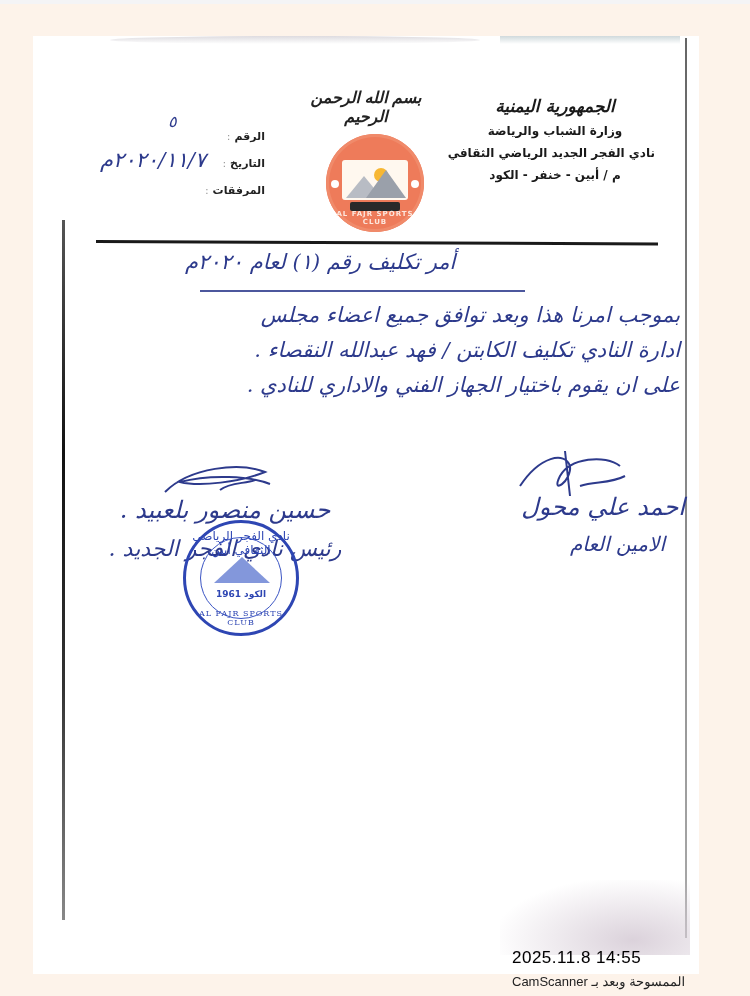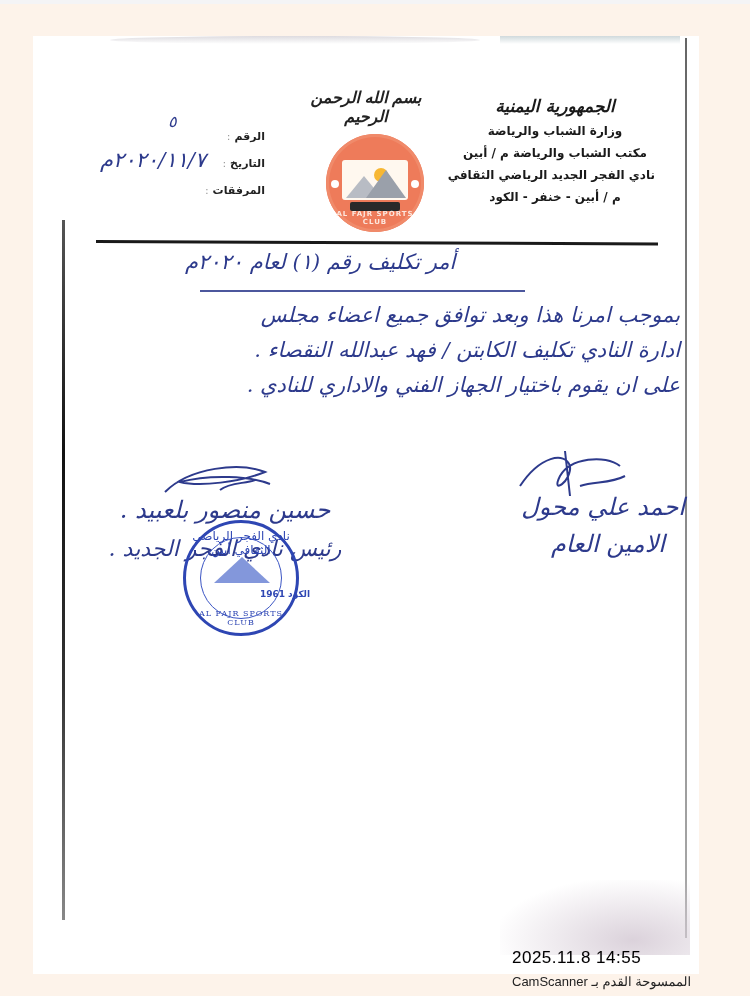--- a/index.html
+++ b/index.html
@@ -135,21 +135,21 @@
     position: absolute; left: 80px; top: 298px; width: 600px;
     direction: rtl; text-align: justify; font-size: 21px; line-height: 35px;
   }
   .body p { margin: 0; white-space: nowrap; }
 
   .sig-right {
     position: absolute; left: 455px; top: 490px; width: 230px;
     direction: rtl; text-align: right;
   }
   .sig-right .name { font-size: 24px; line-height: 34px; }
-  .sig-right .role { font-size: 24px; line-height: 40px; margin-right: 20px; }
+  .sig-right .role { font-size: 20px; line-height: 40px; margin-right: 20px; }
   .scribble-r {
     position: absolute; left: 510px; top: 446px; width: 120px; height: 56px;
   }
 
   .sig-left {
     position: absolute; left: 80px; top: 490px; width: 290px;
     direction: rtl; text-align: center;
   }
   .sig-left .name { font-size: 24px; line-height: 40px; }
   .sig-left .role { font-size: 22px; line-height: 38px; }
@@ -166,21 +166,21 @@
     position: absolute; left: 14px; top: 14px; width: 82px; height: 82px;
     border-radius: 50%; border: 1.5px solid #3b55c4; box-sizing: border-box;
   }
   .stamp .mtn {
     position: absolute; left: 28px; top: 34px; width: 0; height: 0;
     border-left: 28px solid transparent; border-right: 28px solid transparent;
     border-bottom: 26px solid #5a74cf; opacity: 0.75;
   }
   .stamp .year {
     position: absolute; left: 0; top: 66px; width: 110px; text-align: center;
-    font-size: 9px; color: #2e46b3; font-weight: bold; direction: rtl; margin-left: 44px;
+    font-size: 9px; color: #2e46b3; font-weight: bold; direction: rtl;
   }
   .stamp .club-en {
     position: absolute; left: 0; bottom: 6px; width: 110px; text-align: center;
     font-size: 8px; color: #2e46b3; font-family: "DejaVu Serif", serif; letter-spacing: 1px;
   }
   .stamp .club-ar {
     position: absolute; left: 0; top: 6px; width: 110px; text-align: center;
     font-size: 12px; color: #2e46b3; direction: rtl; font-weight: normal;
   }
 
@@ -204,21 +204,20 @@
 <div class="page"></div>
 <div class="page-shadow-top"></div>
 <div class="page-shadow-top2"></div>
 <div class="right-edge"></div>
 <div class="left-edge"></div>
 <div class="bottom-fade"></div>
 
 <div class="hdr-right">
   <div class="country">الجمهورية اليمنية</div>
   <div class="line">وزارة الشباب والرياضة</div>
-  <div class="line">مكتب الشباب والرياضة م / أبين</div>
   <div class="line">نادي الفجر الجديد الرياضي الثقافي</div>
   <div class="line">م / أبين - خنفر - الكود</div>
 </div>
 
 <div class="basmala">بسم الله الرحمن الرحيم</div>
 
 <div class="logo">
   <div class="inner"></div>
   <div class="sun"></div>
   <div class="mtn1"></div>
@@ -266,13 +265,13 @@
 
 <div class="stamp">
   <div class="club-ar">نادي الفجر الرياضي الثقافي أبين</div>
   <div class="inner-ring"></div>
   <div class="mtn"></div>
   <div class="year">الكود 1961</div>
   <div class="club-en">AL FAJR SPORTS CLUB</div>
 </div>
 
 <div class="timestamp">2025.11.8  14:55</div>
-<div class="footer">الممسوحة القدم بـ CamScanner</div>
+<div class="footer">الممسوحة وبعد بـ CamScanner</div>
 
 </body></html>

